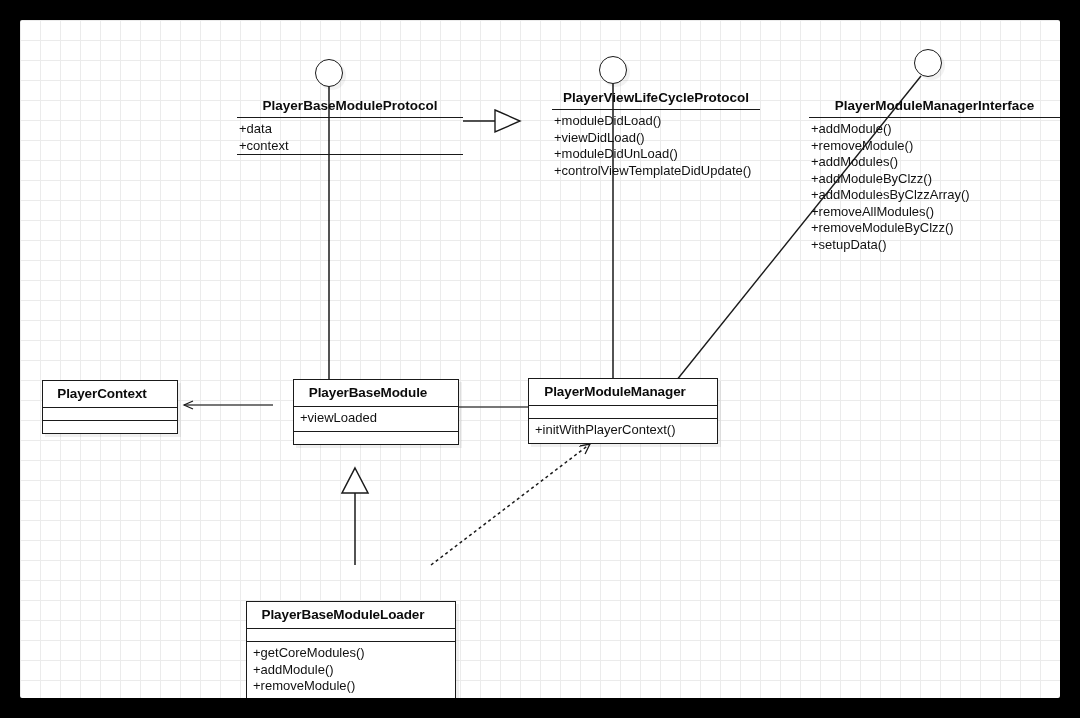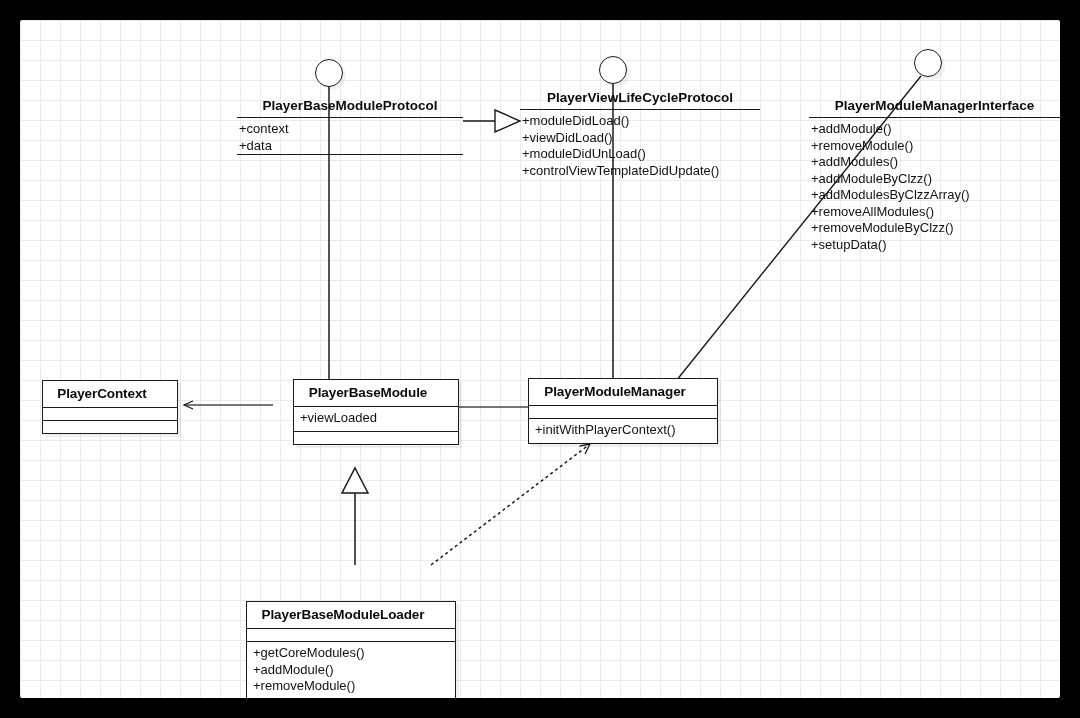--- a/index.html
+++ b/index.html
@@ -146,27 +146,27 @@
     </svg>
 
     <div class="lolli" style="left:295px; top:39px;"></div>
     <div class="lolli" style="left:579px; top:36px;"></div>
     <div class="lolli" style="left:894px; top:29px;"></div>
 
     <div class="iface" style="left:217px; top:78px; width:226px;">
       <div class="title">PlayerBaseModuleProtocol</div>
       <div class="hr"></div>
       <div class="compart">
+        <div class="row">+data</div>
         <div class="row">+context</div>
-        <div class="row">+data</div>
-      </div>
-      <div class="hr"></div>
-    </div>
-
-    <div class="iface" style="left:500px; top:70px; width:240px;">
+      </div>
+      <div class="hr"></div>
+    </div>
+
+    <div class="iface" style="left:500px; top:70px; width:240px;padding-left:32px;">
       <div class="title">PlayerViewLifeCycleProtocol</div>
       <div class="hr"></div>
       <div class="compart">
         <div class="row">+moduleDidLoad()</div>
         <div class="row">+viewDidLoad()</div>
         <div class="row">+moduleDidUnLoad()</div>
         <div class="row">+controlViewTemplateDidUpdate()</div>
       </div>
     </div>
 

